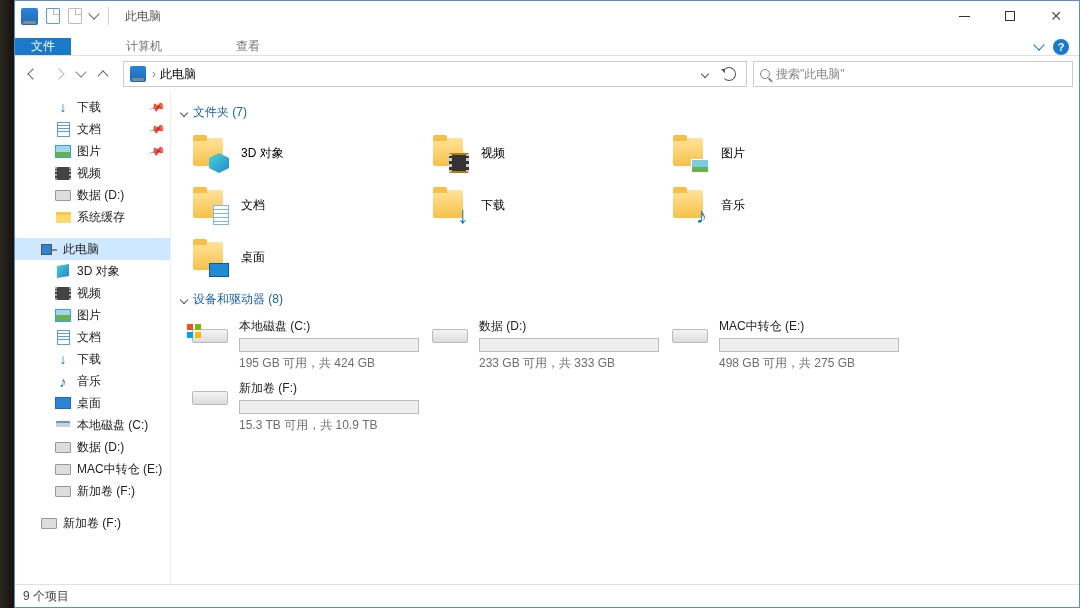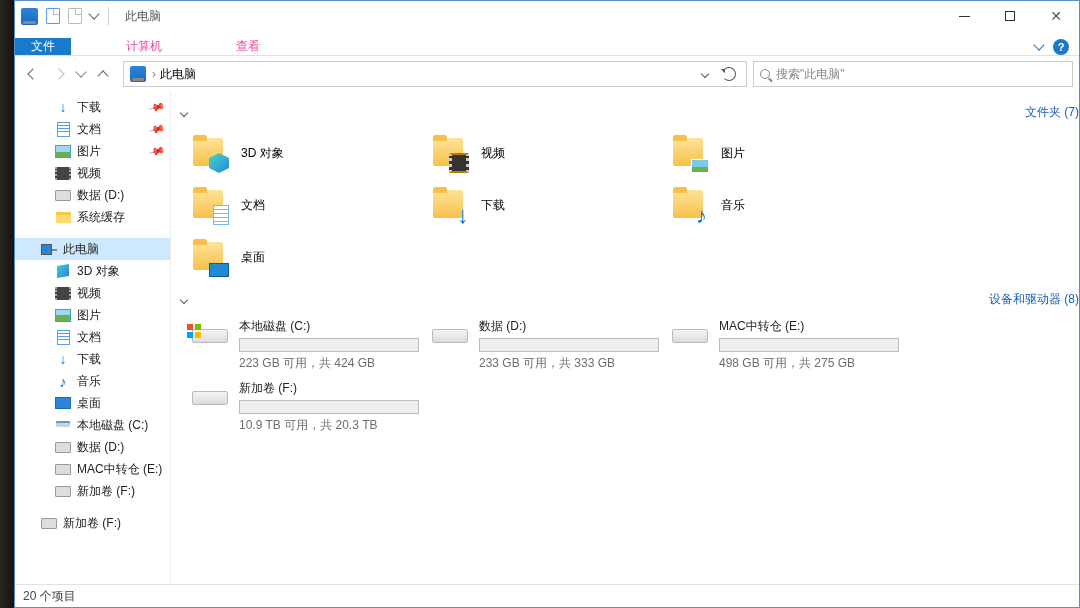--- a/index.html
+++ b/index.html
@@ -14,21 +14,21 @@
   .page-ico.blue { border-color: #5a9de6; }
   .page-ico::before { content: ""; position:absolute; top:0; right:0; width:5px; height:5px; background:#fff; border-left:1px solid #bbb; border-bottom:1px solid #bbb; }
   .chev-down { width: 8px; height: 8px; border-right: 1.5px solid #666; border-bottom: 1.5px solid #666; transform: rotate(45deg); margin-top: -4px; }
   .qat-title { margin-left: 6px; color: #555; }
   .win-ctrls { margin-left: auto; display: flex; }
   .win-btn { width: 46px; height: 30px; display: flex; align-items: center; justify-content: center; color: #555; }
   .min-ln { width: 11px; height: 1px; background: #333; }
   .max-sq { width: 10px; height: 10px; border: 1px solid #333; }
   .x-gl { font-size: 14px; font-weight: 300; }
   .ribbon { height: 25px; display: flex; align-items: flex-end; border-bottom: 1px solid #e1e1e1; gap: 36px; }
-  .tab { padding: 0 19px; display: flex; align-items: center; color: #ec4899; background:#fff; }
+  .tab { padding: 0 19px; display: flex; align-items: center; color: #737373; background:#fff; }
   .tab.file { background: #1979ca; color: #fff; padding: 0 16px; }
   .ribbon-right { margin-left: auto; display: flex; align-items: center; padding-right: 10px; gap: 10px; }
   .help-q { width: 16px; height: 16px; border-radius: 50%; background: #1979ca; color: #fff; display: flex; align-items: center; justify-content: center; font-size: 11px; font-weight: bold; }
   .chev-down.blue { border-color: #1979ca; }
   .navbar { height: 36px; display: flex; align-items: center; padding: 0 6px; gap: 2px; }
   .nav-btn { width: 24px; height: 24px; display: flex; align-items: center; justify-content: center; border-radius: 2px; color: #666; }
   .arrow { width: 8px; height: 8px; border-top: 1.5px solid currentColor; border-left: 1.5px solid currentColor; }
   .arrow.left { transform: rotate(-45deg); }
   .arrow.right { transform: rotate(135deg); }
   .arrow.up { transform: rotate(45deg); margin-top: 3px; }
@@ -53,21 +53,21 @@
   .ico-pic::before { content:""; display:block; width:14px; height:11px; border:1px solid #38a5d4; background:linear-gradient(#9dd8ee 50%,#6ab04c 50%); }
   .ico-folder::before { content:""; display:block; width:15px; height:11px; background:#ffd96e; border-radius:1px; box-shadow:inset 0 3px 0 #fac847; }
   .ico-vid::before { content:""; display:block; width:13px; height:13px; background:#444; border-left:2px dotted #aaa; border-right:2px dotted #aaa; }
   .ico-hdd::before { content:""; display:block; width:15px; height:9px; background:#ddd; border:1px solid #999; border-radius:1px; }
   .ico-pc { position:relative; } .ico-pc::before { content:""; display:block; width:13px; height:9px; background:#2c84d8; border:1px solid #555; } .ico-pc::after{content:""; display:block; width:7px; height:2px; background:#888; margin:1px auto 0; }
   .ico-3d::before { content:""; display:block; width:12px; height:12px; background:linear-gradient(135deg,#3dd1c4,#2c84d8); transform:skewY(-10deg); }
   .ico-music { color:#0078d7; } .ico-music::before { content:"♪"; font-size:15px; }
   .ico-desk::before { content:""; display:block; width:14px; height:10px; background:#2c84d8; border:1px solid #1a6ac0; }
   .ico-hdd2::before { content:""; display:block; width:14px; height:4px; background:#d0d0d0; border-radius:1px; box-shadow:0 -2px 0 #48a0e0; }
   .content { flex: 1; overflow: auto; padding: 4px 0 4px 0; border-left:1px solid #eee; }
-  .group-hdr { display:flex; align-items:center; gap:14px; color:#1a5fb4; padding:8px 0 6px 10px; font-size:12px;justify-content:space-between; }
+  .group-hdr { display:flex; align-items:center; gap:4px; color:#1a5fb4; padding:8px 0 6px 10px; font-size:12px; }
   .exp-chev { width:6px; height:6px; border-right:1px solid #555; border-bottom:1px solid #555; transform:rotate(45deg); margin-right:2px; }
   .folders-grid, .drives-grid { display:flex; flex-wrap:wrap; padding-left:14px; }
   .folder-item { width:240px; height:52px; display:flex; align-items:center; gap:10px; padding-left:6px; }
   .big-folder { width:40px; height:36px; position:relative; display:flex; align-items:flex-end; }
   .big-folder::before { content:""; position:absolute; top:3px; left:2px; width:30px; height:28px; background:linear-gradient(#ffe39a,#f6c048); border-radius:2px; }
   .big-folder::after { content:""; position:absolute; top:0; left:2px; width:14px; height:6px; background:#f6c048; border-radius:2px 2px 0 0; }
   .bf-overlay { position:absolute; bottom:-2px; right:2px; z-index:2; }
   .ov-3d { width:20px; height:20px; background:linear-gradient(135deg,#4dd5cb,#1f8ad6); clip-path: polygon(50% 0, 100% 25%, 100% 75%, 50% 100%, 0 75%, 0 25%); }
   .ov-vid { width:20px; height:20px; background:#333; border:2px solid #b77c00; border-left:3px dotted #ccc; border-right:3px dotted #ccc; }
   .ov-pic { width:18px; height:14px; background:linear-gradient(#7bcbe8 55%,#6ab04c 55%); border:1px solid #fff; }
@@ -296,21 +296,21 @@
         <span>设备和驱动器 (8)</span>
       </div>
       <div class="drives-grid" id="drives">
           <div class="drive-item">
             <span class="drive-ico">
               <span class="hdd-shape win"></span>
             </span>
   <span class="drive-info">
     <span class="drive-name">本地磁盘 (C:)</span>
     <span class="drive-bar"><span class="drive-fill" style="width:12%"></span></span>
-    <span class="drive-sub">223 GB 可用，共 424 GB</span>
+    <span class="drive-sub">195 GB 可用，共 424 GB</span>
   </span>
           </div>
           <div class="drive-item">
             <span class="drive-ico">
               <span class="hdd-shape "></span>
             </span>
   <span class="drive-info">
     <span class="drive-name">数据 (D:)</span>
     <span class="drive-bar"><span class="drive-fill" style="width:8%"></span></span>
     <span class="drive-sub">233 GB 可用，共 333 GB</span>
@@ -326,23 +326,23 @@
     <span class="drive-sub">498 GB 可用，共 275 GB</span>
   </span>
           </div>
           <div class="drive-item">
             <span class="drive-ico">
               <span class="hdd-shape "></span>
             </span>
   <span class="drive-info">
     <span class="drive-name">新加卷 (F:)</span>
     <span class="drive-bar"><span class="drive-fill" style="width:0%"></span></span>
-    <span class="drive-sub">10.9 TB 可用，共 20.3 TB</span>
+    <span class="drive-sub">15.3 TB 可用，共 10.9 TB</span>
   </span>
           </div>
         </div>
     </div>
   </div>
 
   <div class="status">
-    <span>20 个项目</span>
+    <span>9 个项目</span>
   </div>
 </div>
 
 </body></html>

